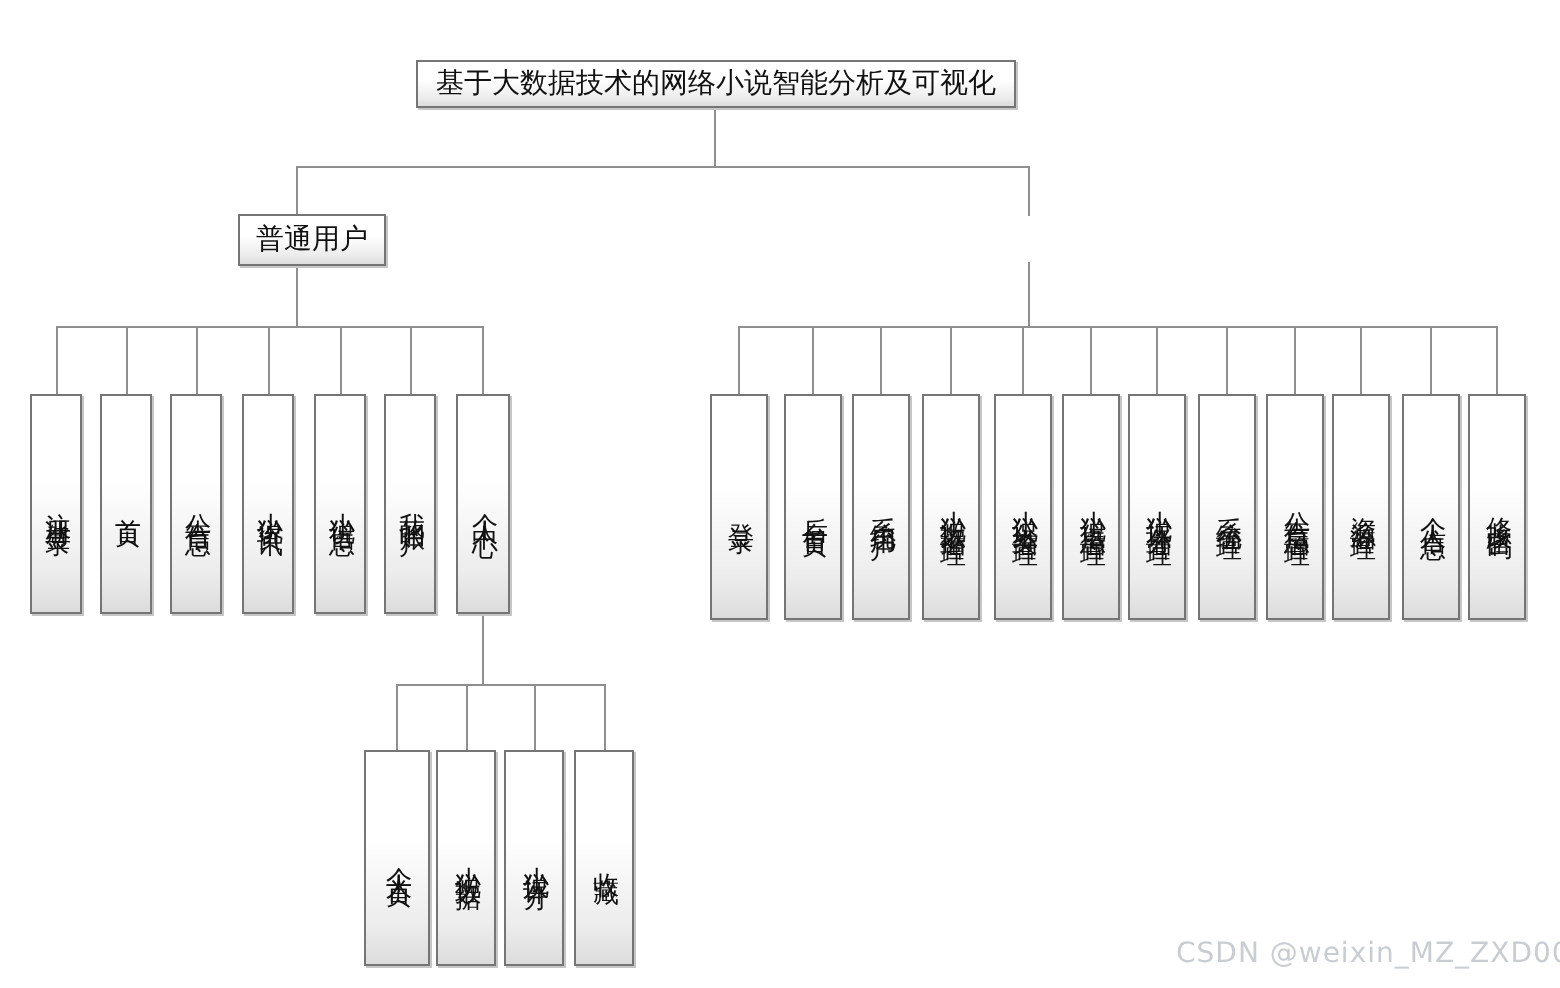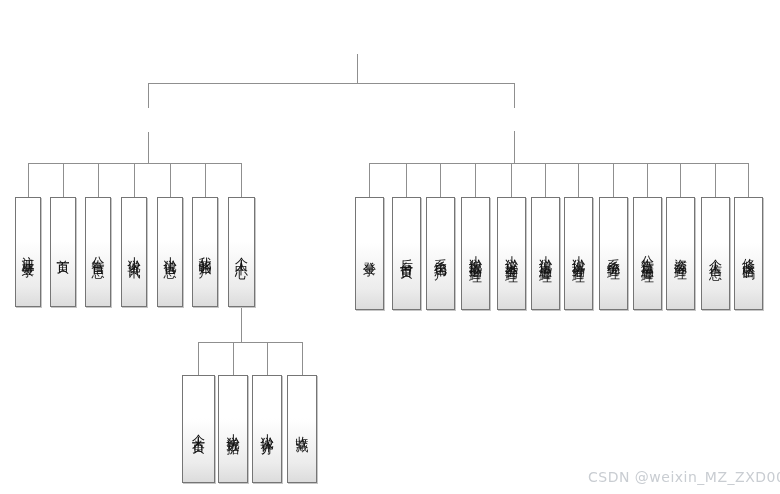--- a/index.html
+++ b/index.html
@@ -62,21 +62,23 @@
   <div class="line" style="left:475px;top:163px;width:1px;height:34px"></div>
   <div class="line" style="left:511px;top:163px;width:1px;height:34px"></div>
   <div class="line" style="left:545px;top:163px;width:1px;height:34px"></div>
   <div class="line" style="left:578px;top:163px;width:1px;height:34px"></div>
   <div class="line" style="left:613px;top:163px;width:1px;height:34px"></div>
   <div class="line" style="left:647px;top:163px;width:1px;height:34px"></div>
   <div class="line" style="left:680px;top:163px;width:1px;height:34px"></div>
   <div class="line" style="left:715px;top:163px;width:1px;height:34px"></div>
   <div class="line" style="left:748px;top:163px;width:1px;height:34px"></div>
 
+  <div class="node h" style="left:208px;top:30px;width:300px;height:24px">基于大数据技术的网络小说智能分析及可视化</div>
 
+  <div class="node h" style="left:119px;top:107px;width:74px;height:26px">普通用户</div>
 
 
   <div class="node v" style="left:15px;top:197px;width:26px;height:110px">注册登录</div>
   <div class="node v" style="left:50px;top:197px;width:26px;height:110px">首页</div>
   <div class="node v" style="left:85px;top:197px;width:26px;height:110px">公告信息</div>
   <div class="node v" style="left:121px;top:197px;width:26px;height:110px">小说资讯</div>
   <div class="node v" style="left:157px;top:197px;width:26px;height:110px">小说信息</div>
   <div class="node v" style="left:192px;top:197px;width:26px;height:110px">我的账户</div>
   <div class="node v" style="left:228px;top:197px;width:27px;height:110px">个人中心</div>
 

